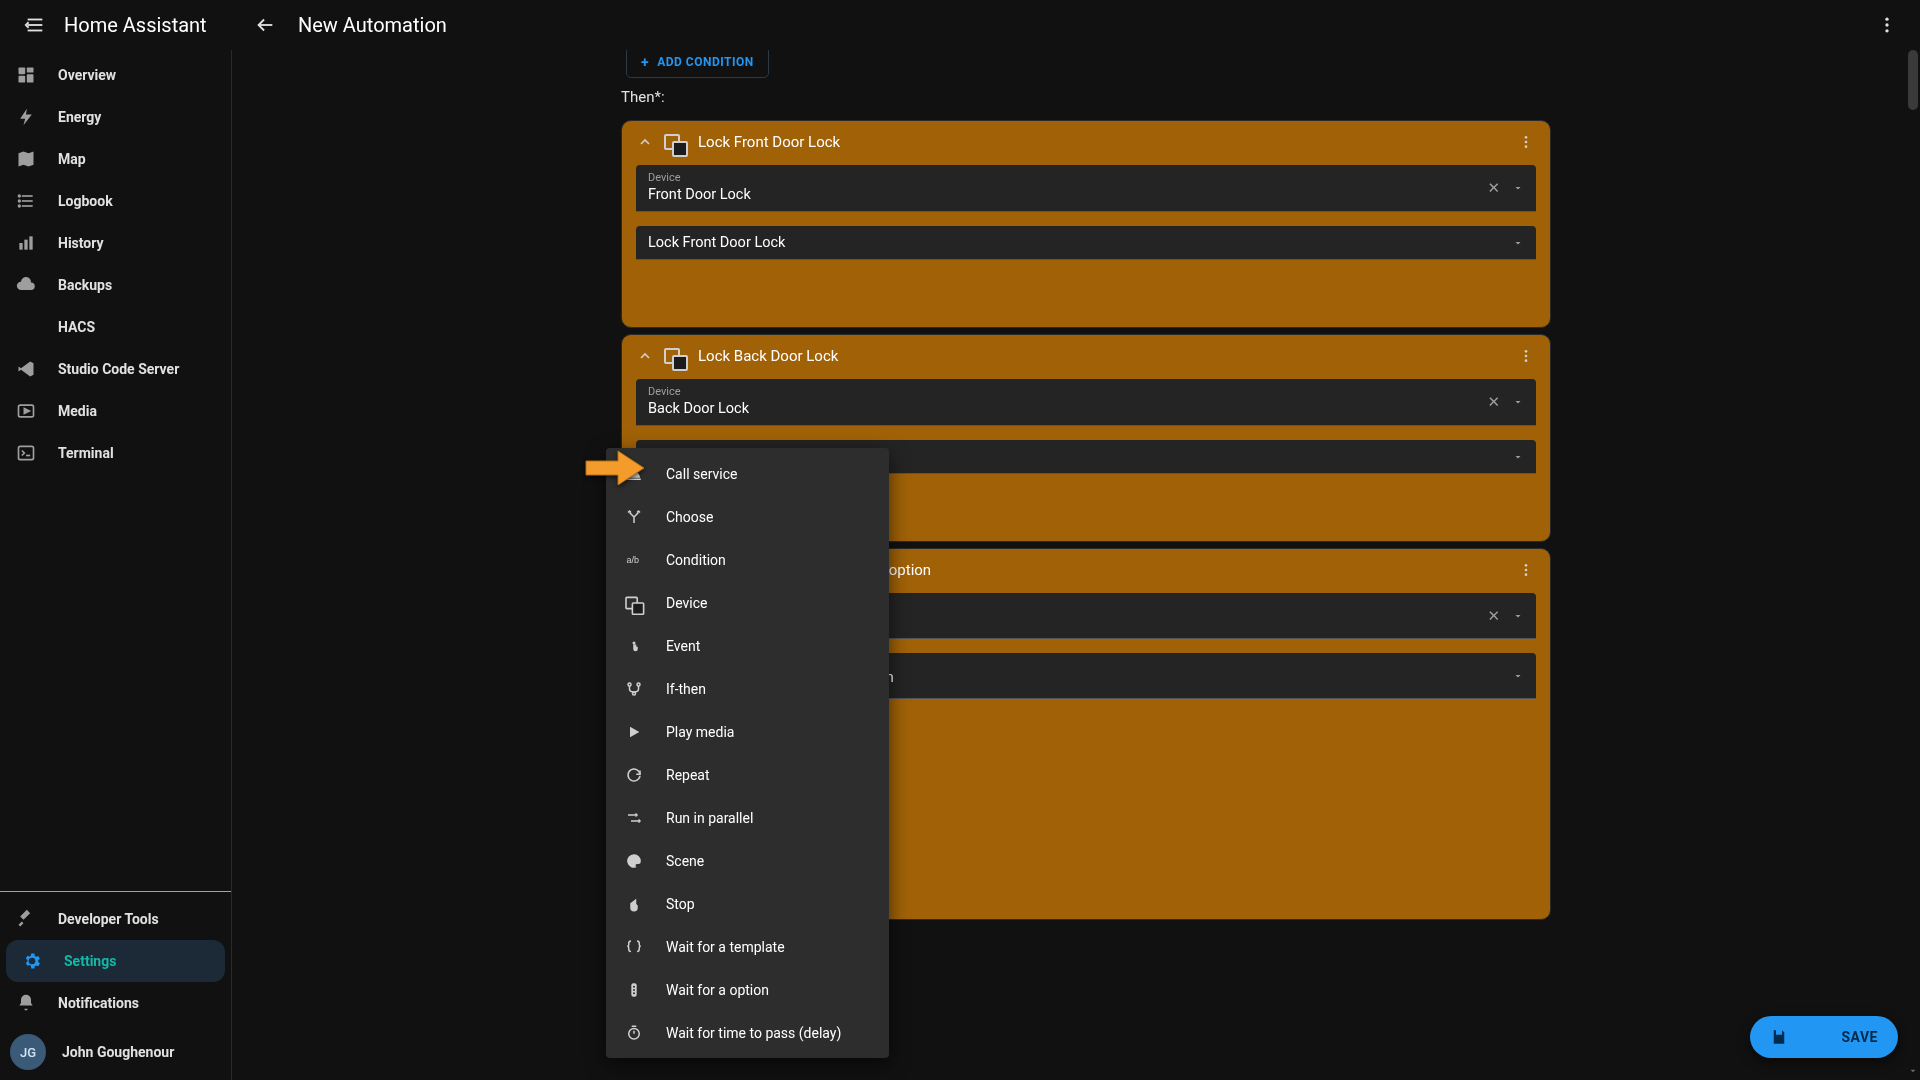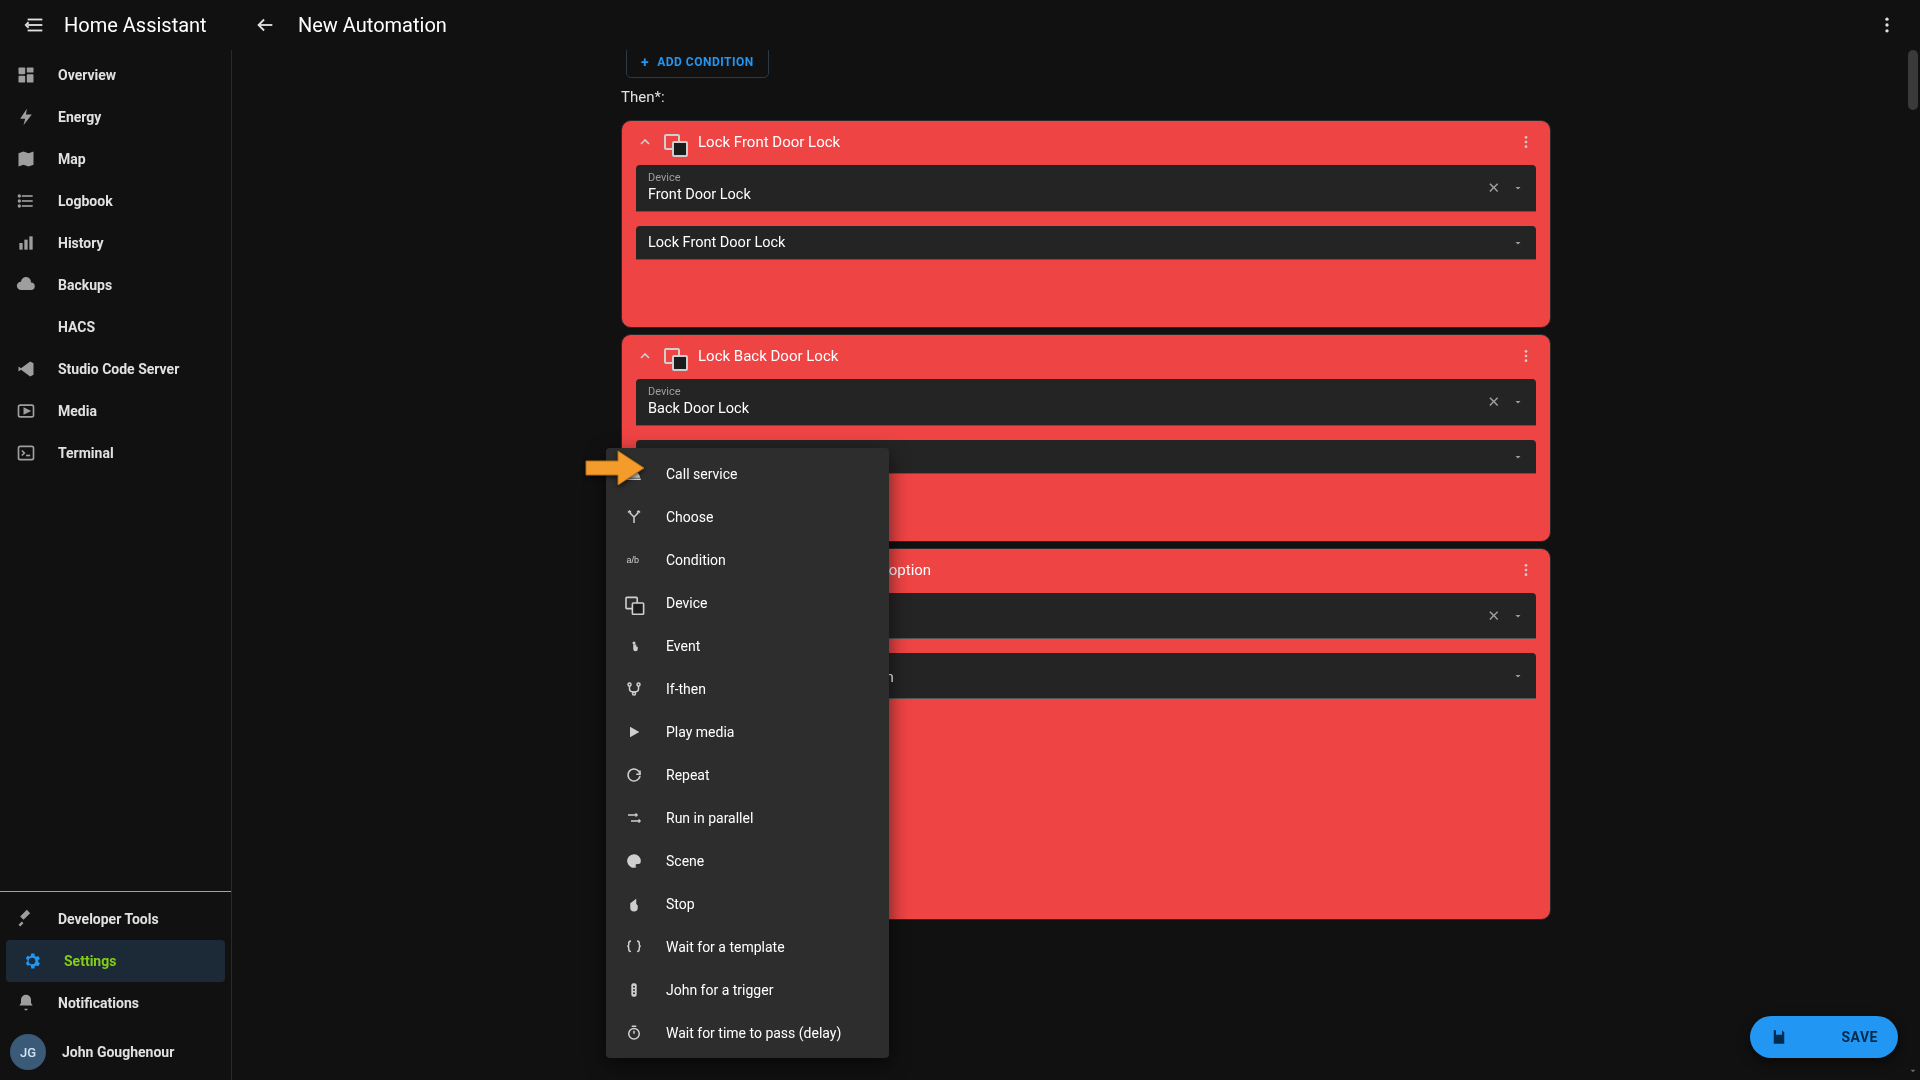--- a/index.html
+++ b/index.html
@@ -31,21 +31,21 @@
     display:flex; flex-direction:column;
     background:#111111;
   }
   .sidebar-top { flex:1; overflow:hidden; padding-top:4px;}
   .sidebar-bottom { border-top:1px solid #84cc16; padding-top:6px;}
   .nav-item {
     display:flex; align-items:center; height:42px; padding:0 14px; cursor:pointer;
     font-weight:700; color:#e1e1e1;
   }
   .nav-item .nav-icon { width:24px; height:24px; display:flex; align-items:center; justify-content:center; margin-right:20px; color:#9e9e9e;}
-  .nav-item.active { background:#1b2a36; color:#84cc16; border-radius:4px; margin:0 6px;}
+  .nav-item.active { background:#1b2a36; color:#14b8a6; border-radius:12px; margin:0 6px;}
   .nav-item.active .nav-icon { color:#2196f3;}
   .profile-row { display:flex; align-items:center; height:56px; padding:0 10px; cursor:pointer;}
   .avatar { width:36px; height:36px; border-radius:50%; background:#3a5a78; color:#cfe3f2; display:flex; align-items:center; justify-content:center; font-size:13px; font-weight:500; margin-right:16px;}
   .profile-name { font-weight:700;}
 
   
   .main {
     position:absolute; top:50px; left:232px; bottom:0; width:1688px;
     overflow:hidden;
   }
@@ -60,21 +60,21 @@
     color:#2196f3; font-size:12px; font-weight:700; letter-spacing:.5px;
     display:flex; align-items:center; cursor:pointer;
   }
   .add-cond-btn .plus { margin-right:8px; font-size:14px; line-height:1;}
 
   .then-label { position:absolute; left:0; top:38px; font-size:15px; color:#e1e1e1;}
 
   .card {
     position:absolute; left:0; width:930px;
     border:1px solid #2a2a2a; border-radius:10px;
-    background:#ef4444;
+    background:#a16207;
   }
   .card-header {
     display:flex; align-items:center; padding:12px 14px;
   }
   .chev { width:18px; height:18px; margin-right:10px; color:#cfcfcf; display:flex; align-items:center; justify-content:center; cursor:pointer;}
   .device-icon { width:22px; height:16px; margin-right:12px; position:relative; display:inline-block;}
   .device-icon::before { content:''; position:absolute; left:0; top:0; width:12px; height:12px; border:2px solid #cfcfcf; border-radius:2px;}
   .device-icon::after { content:''; position:absolute; left:8px; top:7px; width:12px; height:12px; border:2px solid #cfcfcf; border-radius:2px; background:#1c1c1c;}
   .card-title { font-weight:400; color:#ffffff; flex:1; font-size:15px;}
   .dots { width:18px; color:#cfcfcf; text-align:center; cursor:pointer;}
@@ -536,21 +536,21 @@
     </div>
     <div class="action-item">
       <span class="a-icon">
         <svg width="16" height="18" viewBox="0 0 24 24" fill="#cfcfcf">
             <rect x="8" y="2" width="8" height="20" rx="3"></rect>
             <circle cx="12" cy="7" r="1.5" fill="#2d2d2d"></circle>
             <circle cx="12" cy="12" r="1.5" fill="#2d2d2d"></circle>
             <circle cx="12" cy="17" r="1.5" fill="#2d2d2d"></circle>
           </svg>
       </span>
-      <span>John for a trigger</span>
+      <span>Wait for a option</span>
     </div>
     <div class="action-item">
       <span class="a-icon">
         <svg width="18" height="18" viewBox="0 0 24 24" fill="none" stroke="#cfcfcf" stroke-width="2">
             <circle cx="12" cy="13" r="7"></circle>
             <line x1="12" y1="13" x2="12" y2="9"></line>
             <line x1="9" y1="3" x2="15" y2="3"></line>
           </svg>
       </span>
       <span>Wait for time to pass (delay)</span>

